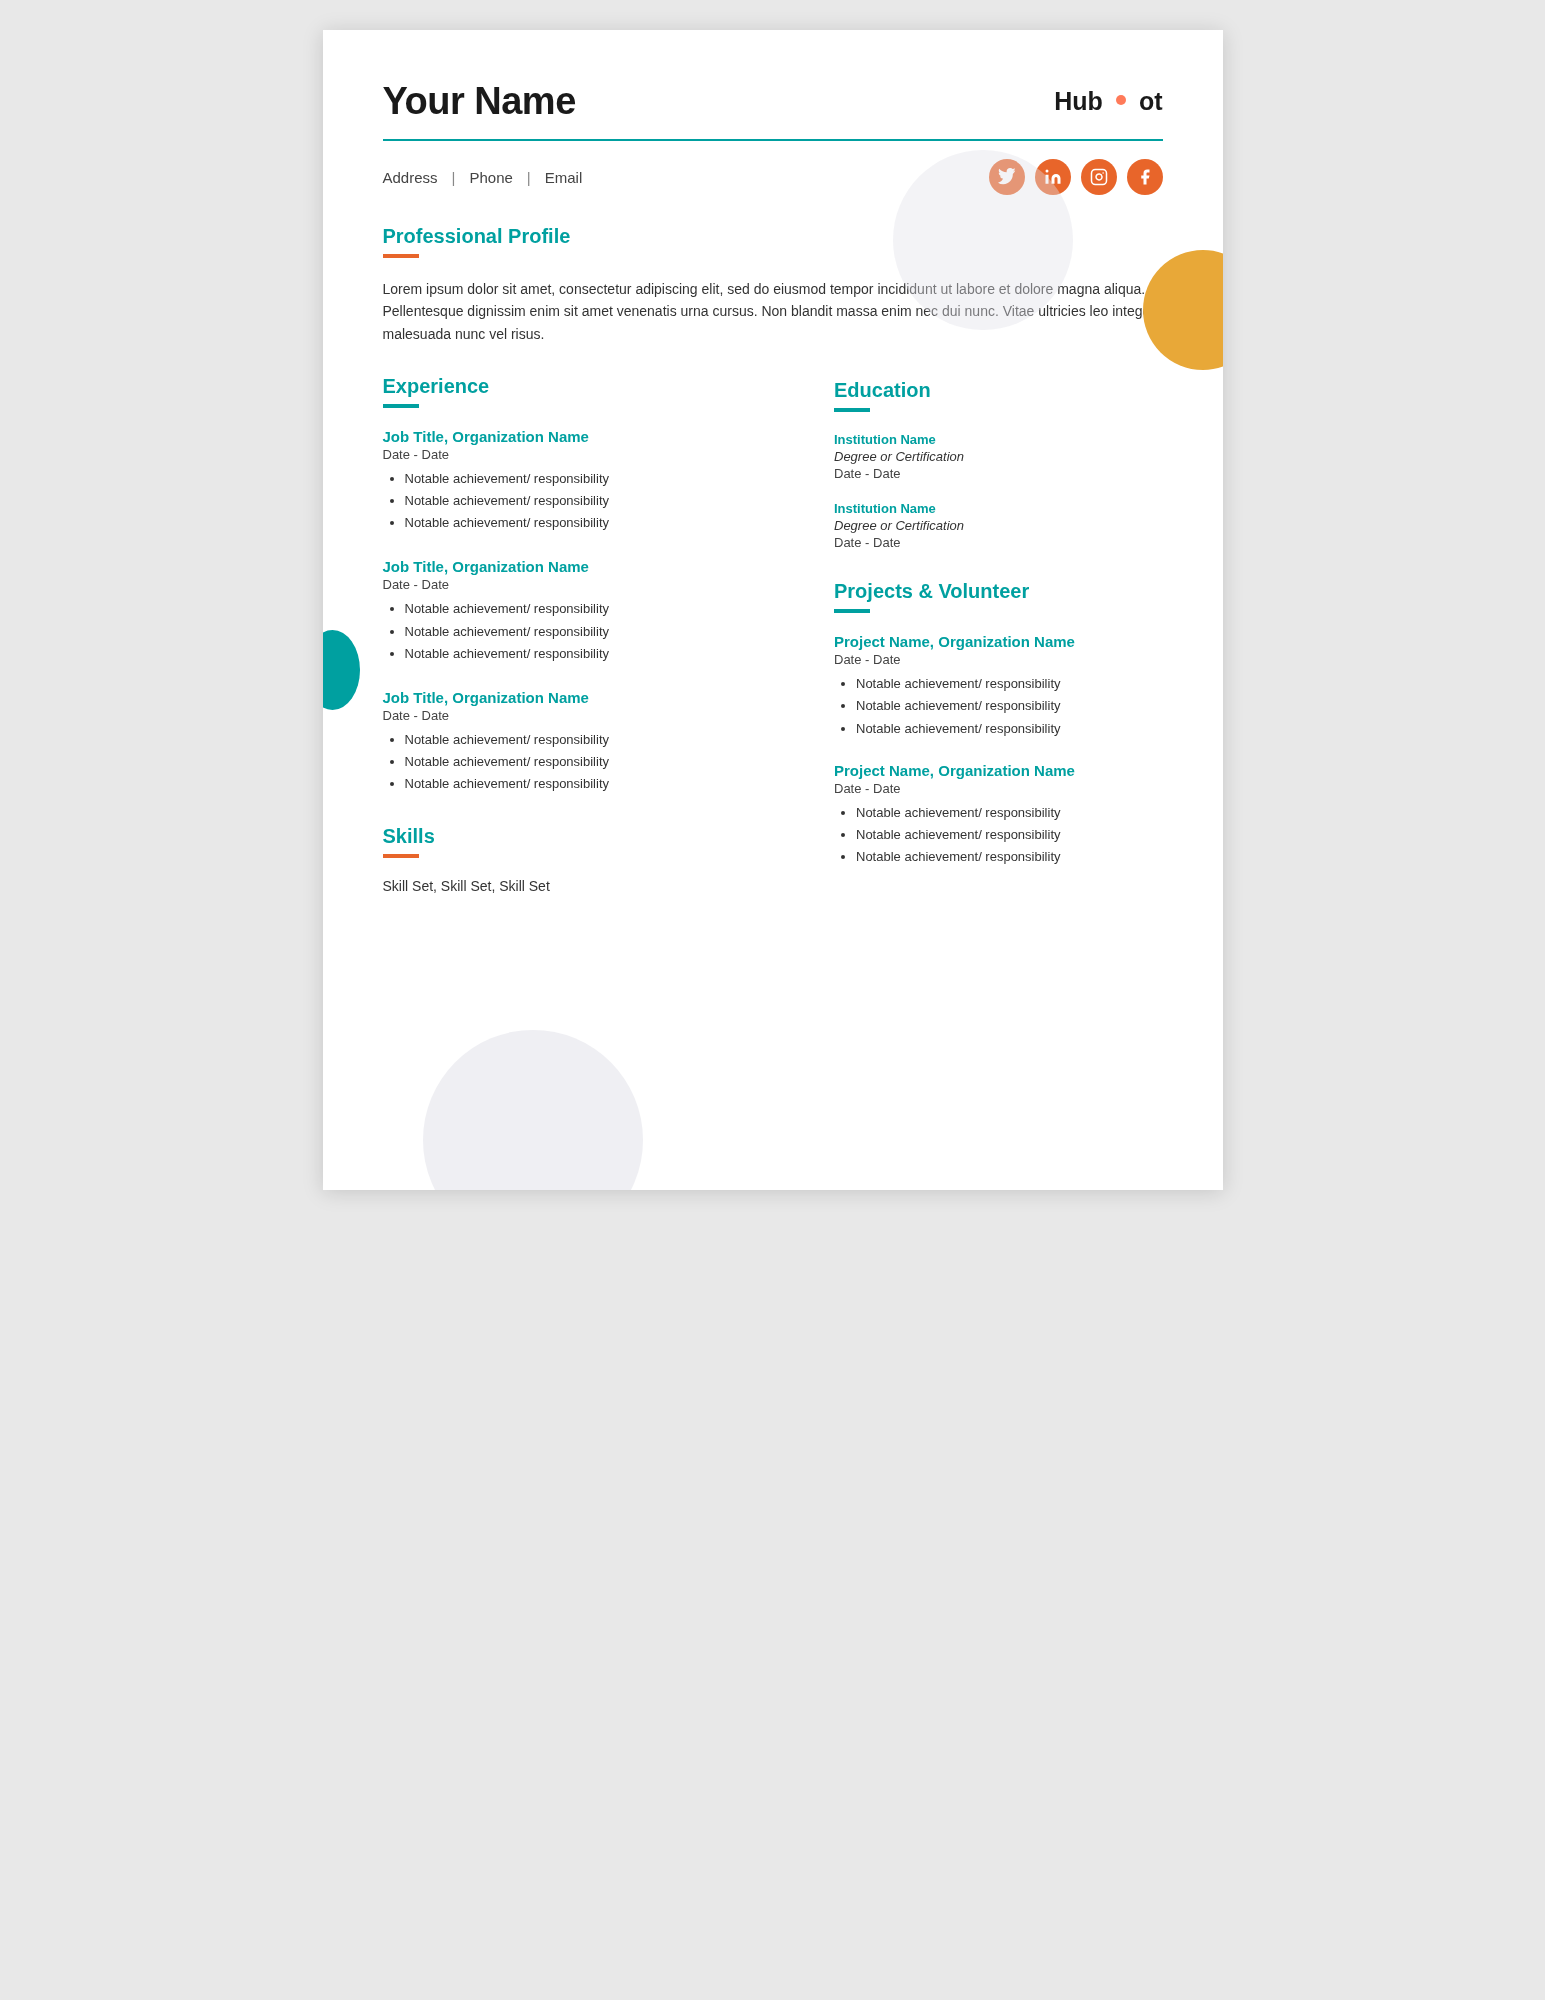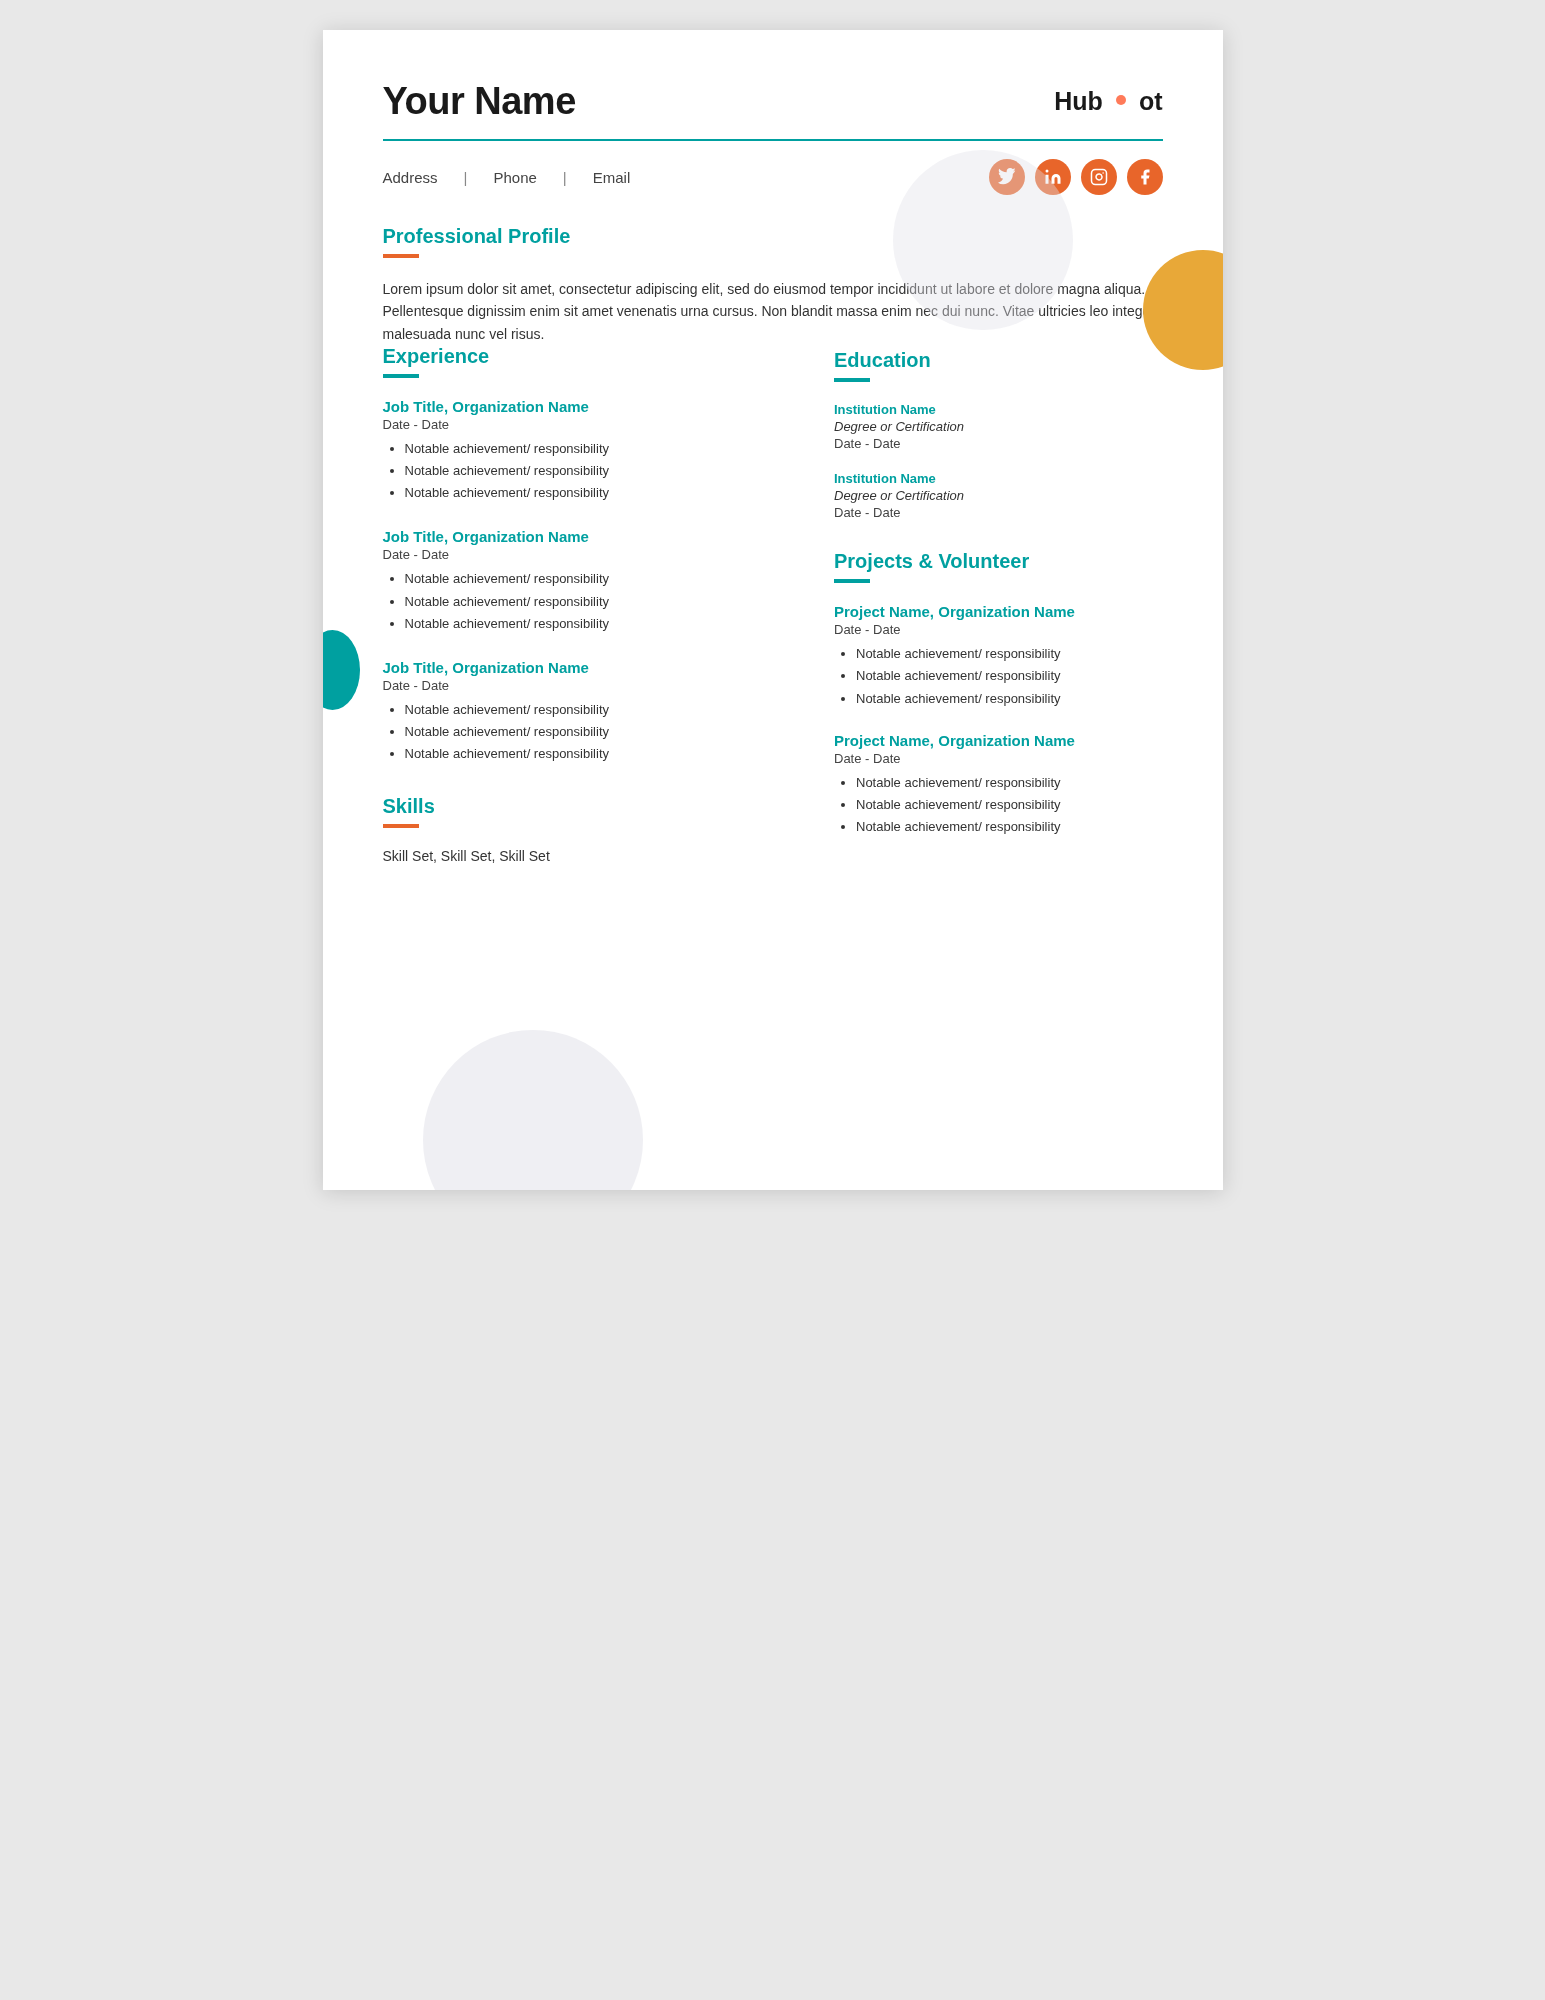--- a/index.html
+++ b/index.html
@@ -112,21 +112,21 @@
       display: flex;
       justify-content: space-between;
       align-items: center;
       margin-bottom: 30px;
     }
 
     .contact-info {
       font-size: 15px;
       color: #444;
       display: flex;
-      gap: 16px;
+      gap: 4px;
       align-items: center;
     }
 
     .contact-sep {
       margin: 0 10px;
       color: #888;
     }
 
     .social-icons {
       display: flex;
@@ -164,20 +164,21 @@
 
     .section-underline-teal {
       width: 36px;
       height: 4px;
       background: #00a0a0;
       margin-bottom: 20px;
     }
 
     
     .profile-section {
+      margin-bottom: 30px;
     }
 
     .profile-text {
       font-size: 14px;
       color: #333;
       line-height: 1.6;
     }
 
     
     .two-col {

